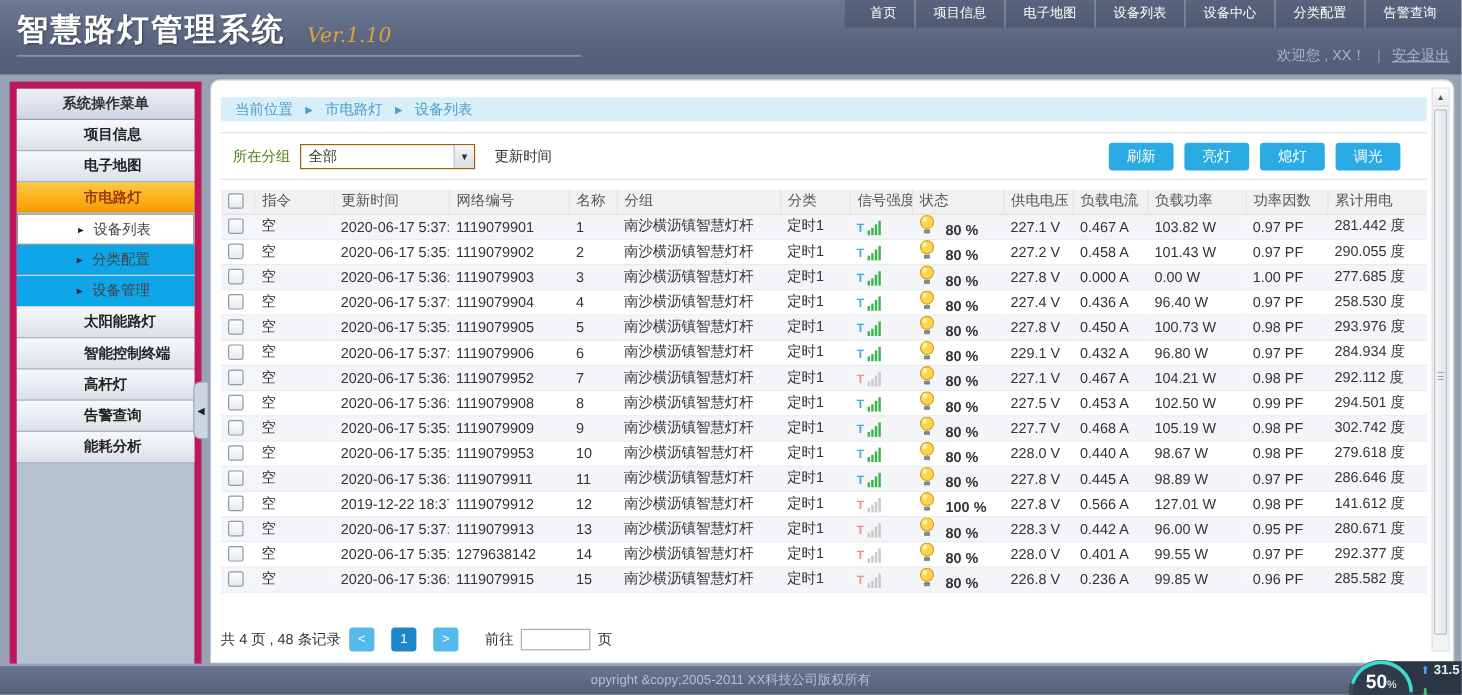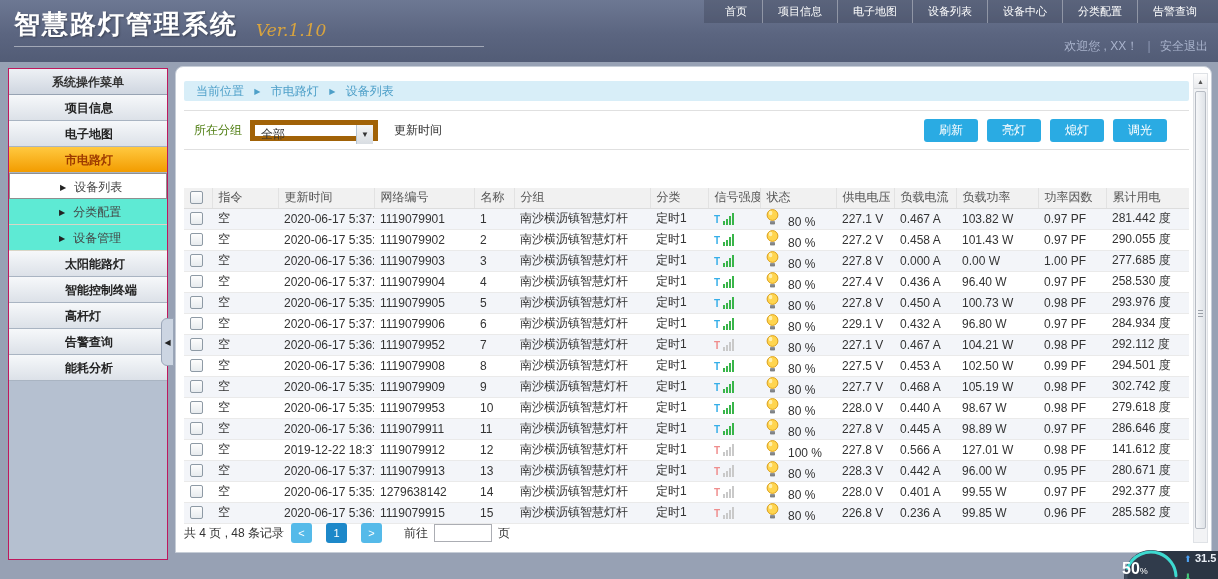--- a/index.html
+++ b/index.html
@@ -20,79 +20,79 @@
   .top-nav { position:absolute; right:0; top:0; height:23px; display:flex; align-items:flex-start;
              background:rgba(35,40,55,.25); padding:0 6px; }
   .nav-item { color:#fff; font-size:11px; padding:0 15px; line-height:23px; cursor:pointer;
               border-left:1px solid rgba(255,255,255,.35); white-space:nowrap; }
   .nav-item:first-child { border-left:none; }
   .welcome { position:absolute; right:10px; top:38px; color:#a9b3cc; font-size:12px; }
   .welcome .sep { margin:0 6px; color:#8e98b3; }
 
   
   .sidebar { position:absolute; left:8px; top:68px; width:160px; height:492px;
-             background:#b5c0d0; border:1px solid #be185d; }
+             background:#b5c0d0; border:6px solid #be185d;font-family:Liberation Mono, monospace; }
   .sb-title { height:26px; line-height:26px; text-align:center; font-weight:bold; color:#333;
               background:linear-gradient(180deg,#eef1f5,#cfd6e0); border-bottom:1px solid #97a3b3; }
   .sb-item { height:26px; line-height:26px; padding-left:56px; font-weight:bold; color:#222;
              background:linear-gradient(180deg,#f6f8fa,#dce1e8); border-bottom:1px solid #a9b4c2; cursor:pointer; }
   .sb-item.active { background:linear-gradient(180deg,#ffc940,#f39c00); color:#9d3a00; }
   .sb-sub { height:26px; line-height:26px; padding-left:50px; color:#444;
-            background:#5eead4; border-bottom:1px solid #d9d6c6; cursor:pointer; }
+            background:#0ea5e9; border-bottom:1px solid #d9d6c6; cursor:pointer; }
   .sb-sub.boxed { background:#ffffff; border:1px solid #8f8f8f; }
   .sub-arrow { font-size:8px; color:#222; margin-right:8px; vertical-align:1px; }
   .sb-tab { position:absolute; left:161px; top:318px; width:13px; height:48px;
             background:#ccd5e2; border:1px solid #9aa6b8; border-radius:6px 0 0 6px;
             display:flex; align-items:center; justify-content:center; cursor:pointer; }
   .sb-tab span { font-size:8px; color:#222; }
 
   
   .content { position:absolute; left:175px; top:66px; width:1037px; height:487px;
              background:#fff; border:1px solid #c6cdd7; border-radius:8px 8px 0 0; }
   .crumbbar { position:absolute; left:8px; top:14px; width:1005px; height:20px; line-height:20px;
               background:#d8eef8; color:#4d9fc8; padding-left:12px; border-radius:2px; }
   .crumbbar .arr { font-size:8px; margin:0 7px; vertical-align:1px; }
   .toolbar { position:absolute; left:8px; top:43px; width:1005px; height:40px;
              border-top:1px solid #e0e0e0; border-bottom:1px solid #e0e0e0;
              display:flex; align-items:center; }
   .tb-label { margin-left:10px; color:#4d7c0f; }
-  .select-box { position:relative; width:128px; height:21px; margin-left:8px; background:#fff;
-                border:5px solid #a16207; line-height:19px; padding-left:6px; cursor:pointer; }
+  .select-box { position:relative; width:146px; height:21px; margin-left:8px; background:#fff;
+                border:1px solid #a16207; line-height:19px; padding-left:6px; cursor:pointer; }
   .select-arrow { position:absolute; right:0; top:0; width:17px; height:19px; text-align:center;
                   background:linear-gradient(180deg,#f5f5f5,#d8dde2); border-left:1px solid #b4c3d2;
                   font-size:8px; line-height:19px; color:#333; }
   .edit-group { margin-left:16px; color:#333; cursor:pointer; }
   .tb-spacer { flex:1; }
   .btn { height:23px; line-height:23px; padding:0 15px; margin-left:9px; background:#2aabe3;
          color:#fff; border:none; border-radius:3px; font-size:12px; cursor:pointer; }
   .btn:last-child { margin-right:22px; }
 
   
   table.grid { position:absolute; left:8px; top:91px; width:1005px; border-collapse:collapse;
-               table-layout:fixed; font-size:12px;margin-top:30px; }
+               table-layout:fixed; font-size:12px; }
   table.grid th { height:20px; background:#f1f1f1; color:#555; font-weight:normal; text-align:left;
                   padding-left:6px; border-right:1px solid #e2e2e2; border-bottom:1px solid #ddd;
                   overflow:hidden; white-space:nowrap; }
   table.grid th:last-child { border-right:none; }
   table.grid td { height:21px; padding-left:6px; color:#333; border-bottom:1px solid #eaeaea;
                   overflow:hidden; white-space:nowrap; }
   table.grid tr.r:nth-child(odd) td { background:#f3f5f9; }
   input[type=checkbox] { appearance:none; width:13px; height:13px; border:1px solid #8e9aa5;
                          background:linear-gradient(180deg,#fdfdfd,#e7ebee); border-radius:2px;
                          vertical-align:-2px; cursor:pointer; }
   .sig { display:inline-flex; align-items:flex-end; gap:1px; height:12px; }
   .sig-t { font-size:10px; font-weight:bold; line-height:10px; margin-right:2px; }
   .sig .bar { display:inline-block; width:2px; }
   .sig .b0{height:4px;} .sig .b1{height:6px;} .sig .b2{height:9px;} .sig .b3{height:12px;}
   .sig.online .sig-t { color:#35aee8; }
   .sig.online .bar { background:#39b54a; }
   .sig.offline .sig-t { color:#ef8d8d; }
   .sig.offline .bar { background:#c9c9c9; }
   .st-cell .bulb { display:inline-block; vertical-align:middle; margin-right:9px; }
-  .st-cell .pct { vertical-align:middle; position:relative; top:3px; }
+  .st-cell .pct { vertical-align:middle; position:relative; top:3px;font-weight:bold; }
 
   
   .pager { position:absolute; left:8px; top:455px; width:1005px; height:22px;
            display:flex; align-items:center; }
   .pg-btn { width:21px; height:20px; line-height:20px; text-align:center; color:#fff;
             background:#55bae9; border-radius:3px; margin-left:7px; cursor:pointer; font-size:11px; }
   .pg-btn.cur { background:#1d88c9; margin-left:14px; margin-right:7px; }
   .goto-label { margin-left:22px; }
   .goto-input { width:58px; height:18px; border:1px solid #abadb3; margin:0 6px; padding:0 4px; font-size:12px; }
 
@@ -120,21 +120,21 @@
   
   .ftr { position:absolute; left:0; top:553px; width:1218px; height:26px;
          background:linear-gradient(180deg,#6b7590,#565f78); border-top:2px solid #99a2b5;
          text-align:center; color:#b6bed0; font-size:11px; line-height:24px; }
 
   
   .net { position:absolute; left:1118px; top:545px; width:110px; height:40px; z-index:9; }
   .net-pill { position:absolute; left:8px; top:6px; width:120px; height:56px; background:#2b3543;
               border-radius:28px; }
   .net-circle { position:absolute; left:4px; top:3px; width:58px; height:58px; }
-  .net-circle .pctxt { position:absolute; left:0; top:12px; width:58px; text-align:left;
+  .net-circle .pctxt { position:absolute; left:0; top:12px; width:58px; text-align:center;
                        color:#fff; font-size:16px; font-weight:bold; }
   .net-circle .pctxt small { font-size:9px; font-weight:normal; }
   .net-up { position:absolute; left:66px; top:6px; white-space:nowrap; }
   .net-up .ua { color:#4ea3f5; font-size:9px; }
   .net-up .uv { color:#e8edf4; font-size:11px; font-weight:bold; }
   .net-dn { position:absolute; left:66px; top:24px; white-space:nowrap; }
   .net-dn .da { color:#45c97a; font-size:9px; }
 </style>
 </head>
 <body>
@@ -153,21 +153,21 @@
         <span class="nav-item">项目信息</span>
         <span class="nav-item">电子地图</span>
         <span class="nav-item">设备列表</span>
         <span class="nav-item">设备中心</span>
         <span class="nav-item">分类配置</span>
         <span class="nav-item">告警查询</span>
       </div>
     <div class="welcome">
       <span>欢迎您 , XX！</span>
       <span class="sep">|</span>
-      <span style="cursor:pointer;">安全退出</span>
+      <span style="cursor:pointer;text-decoration:underline;">安全退出</span>
     </div>
   </div>
 
   <div class="sidebar">
     <div class="sb-title">系统操作菜单</div>
     <div>
         <div class="sb-item"><span>项目信息</span></div>
         <div class="sb-item"><span>电子地图</span></div>
         <div class="sb-item active"><span>市电路灯</span></div>
         <div class="sb-sub boxed"><span class="sub-arrow">▶</span><span>设备列表</span></div>
@@ -677,20 +677,23 @@
       <span>页</span>
     </div>
 
     <div class="vscroll">
       <div class="sb-up">▲</div>
       <div class="sb-thumb"></div>
     </div>
   </div>
 
 
+  <div class="ftr">
+    <span>opyright &amp;copy;2005-2011 XX科技公司版权所有</span>
+  </div>
 
   <div class="net">
     <div class="net-pill"></div>
     <div class="net-circle">
       <svg width="58" height="58" viewBox="0 0 58 58">
         <circle cx="29" cy="29" r="27" fill="#303b4b"></circle>
         <circle cx="29" cy="29" r="25" fill="none" stroke="#3f4b5c" stroke-width="3"></circle>
         <circle cx="29" cy="29" r="25" fill="none" stroke="#3ddad0" stroke-width="3" stroke-dasharray="68 90" stroke-linecap="round" transform="rotate(-160 29 29)"></circle>
       </svg>
       <div class="pctxt"><span>50</span><small>%</small></div>

